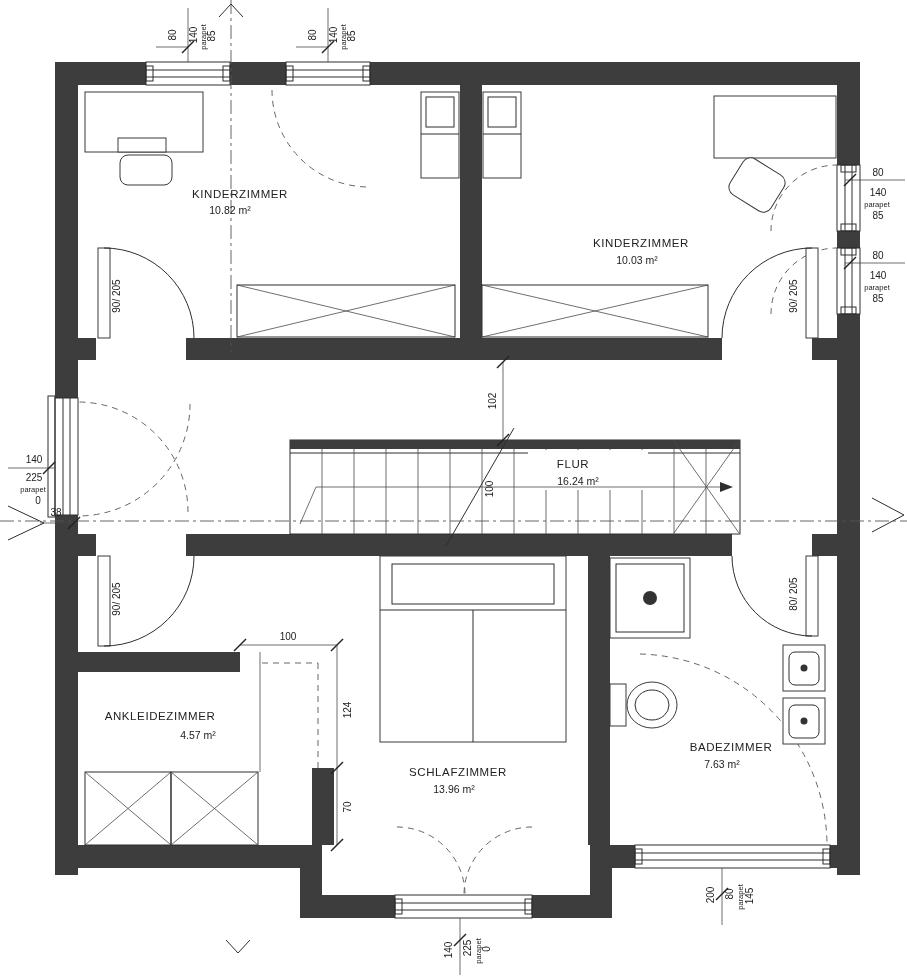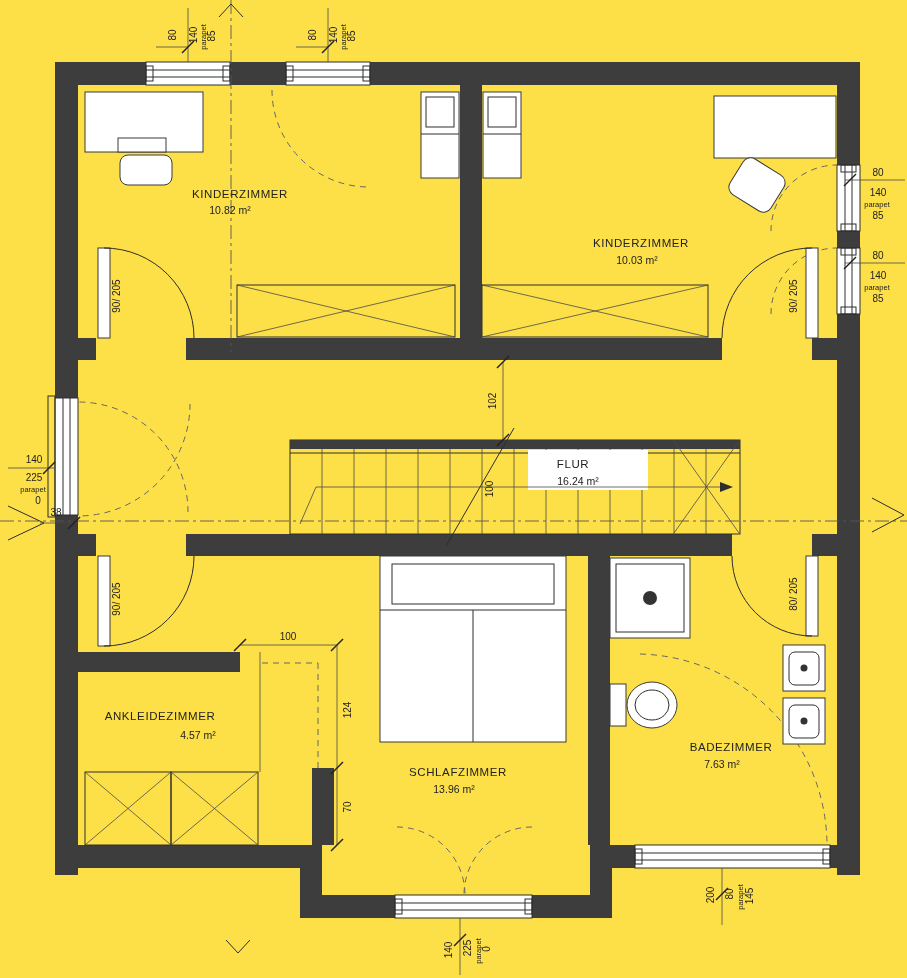--- a/index.html
+++ b/index.html
@@ -1,16 +1,16 @@
 <!DOCTYPE html>
 <html><head>
 <meta charset="utf-8">
 <style>
   html,body{margin:0;padding:0;background:#e8e8e6;}
-  .sheet{position:relative;width:907px;height:978px;background:#fde047;overflow:hidden;
+  .sheet{position:relative;width:907px;height:978px;background:#ffffff;overflow:hidden;
          font-family:"Liberation Sans", sans-serif;}
   svg{position:absolute;inset:0;}
   text{font-family:"Liberation Sans", sans-serif;fill:#222;}
   .room-name{font-size:11.5px;letter-spacing:.6px;}
   .room-area{font-size:10.5px;}
   .dim{font-size:10px;}
   .dim-sm{font-size:7.5px;}
   .door-label{font-size:10px;}
   .wall{fill:#3d3d3d;stroke:none;}
   .thin{stroke:#2e2e2e;stroke-width:1;fill:none;}

